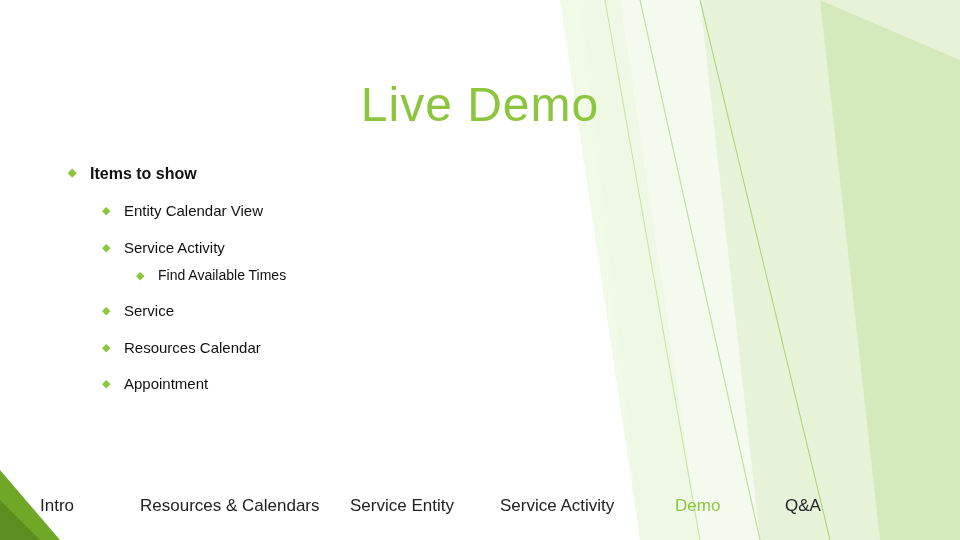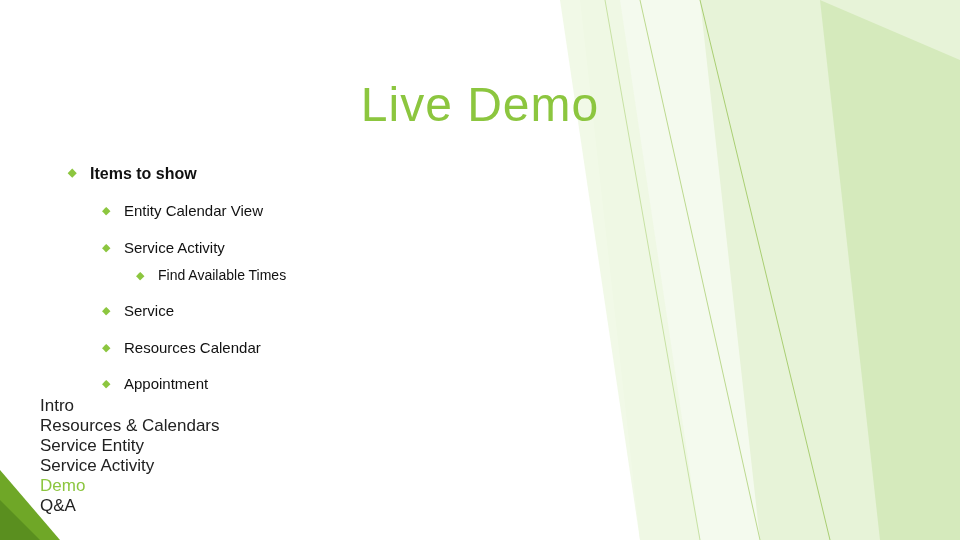--- a/index.html
+++ b/index.html
@@ -81,21 +81,20 @@
 
   .nav {
     position: absolute;
     bottom: 24px;
     left: 0;
     width: 100%;
     display: flex;
     align-items: baseline;
     font-size: 17px;
     color: #222;
-    flex-direction: column;
   }
   .nav span {
     white-space: nowrap;
   }
   .nav .n-intro   { margin-left: 40px;  width: 100px; }
   .nav .n-res     { width: 210px; }
   .nav .n-entity  { width: 150px; }
   .nav .n-act     { width: 175px; }
   .nav .n-demo    { width: 110px; color: #8cc63f; }
   .nav .n-qa      { }

